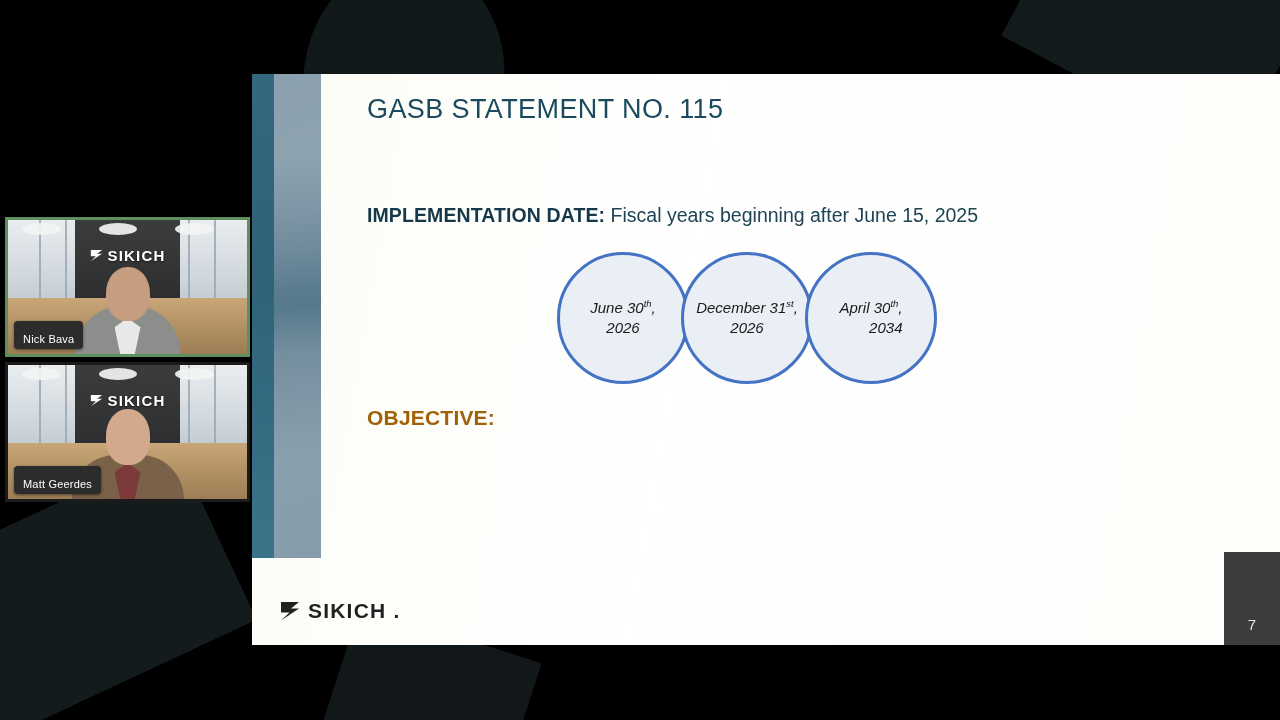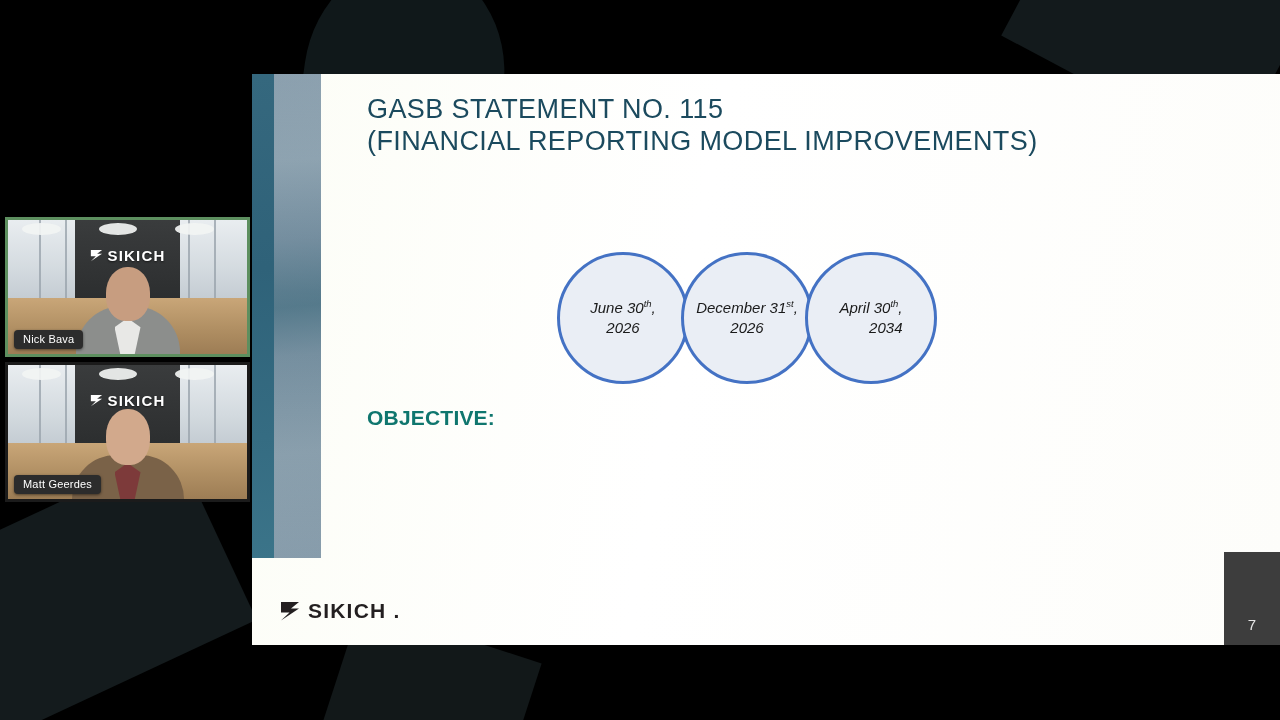--- a/index.html
+++ b/index.html
@@ -86,21 +86,21 @@
     border-radius:46px 46px 0 0;
   }
   .person-shirt {
     position:absolute; left:50%; transform:translateX(-50%);
     width:26px; height:36px; bottom:0;
     background:#e8e8e6; clip-path:polygon(50% 0,100% 26%,78% 100%,22% 100%,0 26%);
   }
   .name-label {
     position:absolute; left:6px; bottom:5px;
     background:#2c2c2c; color:#fff;
-    font-size:11px; padding:3px 9px 4px; border-radius:4px;
+    font-size:11px; padding:12px 9px 4px; border-radius:4px;
     letter-spacing:.2px; white-space:nowrap;
     box-shadow:0 1px 3px rgba(0,0,0,.5);
   }
 
   
   #slide {
     position:absolute; left:252px; top:74px; width:1028px; height:571px;
     background:#ffffff; overflow:hidden;
   }
   #slideTint {
@@ -150,21 +150,21 @@
     display:flex; align-items:center; justify-content:center; text-align:center;
     font-size:15px; color:#1a1a1a; line-height:1.35;font-style:italic;
   }
   #circle1 { left:0; }
   #circle2 { left:124px; }
   #circle3 { left:248px;text-align:right; }
   .circle sup { font-size:9.5px; vertical-align:super; }
 
   .obj-label {
     position:absolute; left:0; top:332px;
-    font-size:21px; font-weight:bold; color:#0f766e; letter-spacing:.2px;
+    font-size:21px; font-weight:bold; color:#a16207; letter-spacing:.2px;
   }
   .obj-text {
     position:absolute; left:0; top:366px; width:825px;
     font-size:19px; line-height:1.37; color:#22465a;
   }
 
   
   #footerLogo {
     position:absolute; left:27px; bottom:22px;
     display:flex; align-items:center; gap:7px;
@@ -248,23 +248,26 @@
 
   <div id="slide">
     <div id="slideTint"></div>
     <div id="accentTeal"></div>
     <div id="accentPhoto"></div>
 
     <div id="slideContent">
 
       <div class="slide-title">
         <div>GASB STATEMENT NO. 115</div>
-        <div>(FINANCIAL REPORTING MODEL IMPROVEMENTS)</div>
-      </div>
-
+      </div>
+
+      <div class="impl-line">
+        <span class="impl-label">IMPLEMENTATION DATE:</span>
+        <span class="impl-value">Fiscal years beginning after June 15, 2025</span>
+      </div>
 
       <div id="diagram">
         <div class="arrow" id="arrow1"></div>
         <div class="arrow" id="arrow2"></div>
 
         <div class="circle" id="circle1">
           <div>
             <span>June 30</span><sup>th</sup><span>,</span><br>
             <span>2026</span>
           </div>

